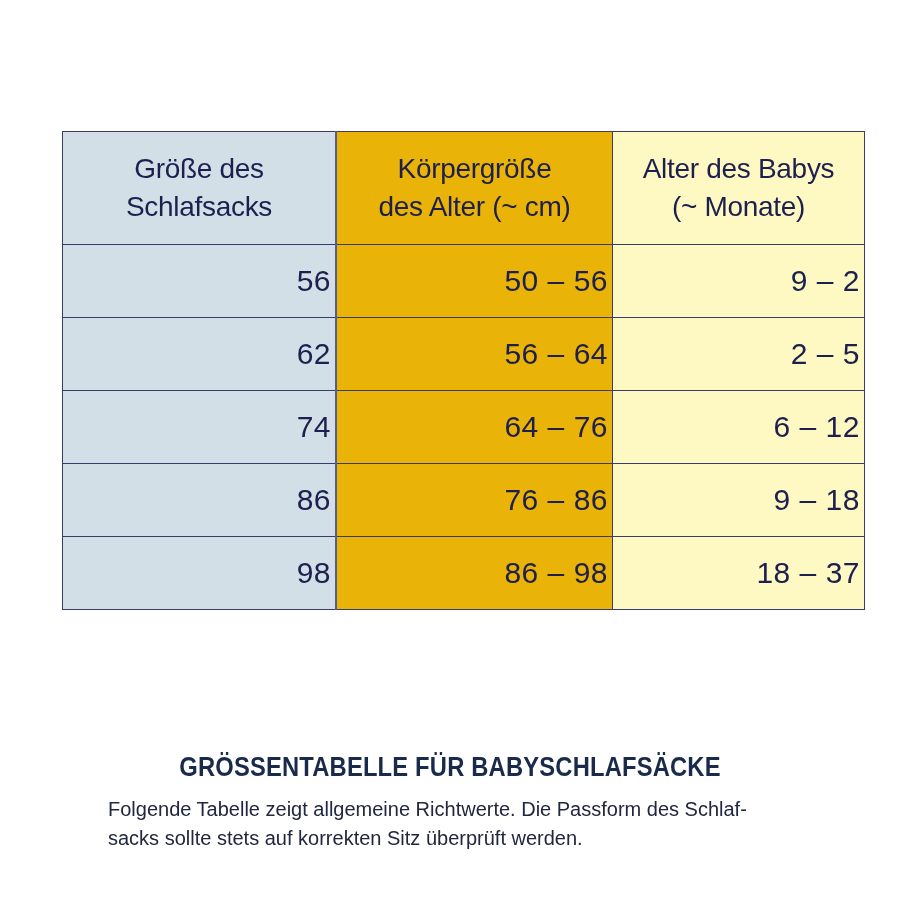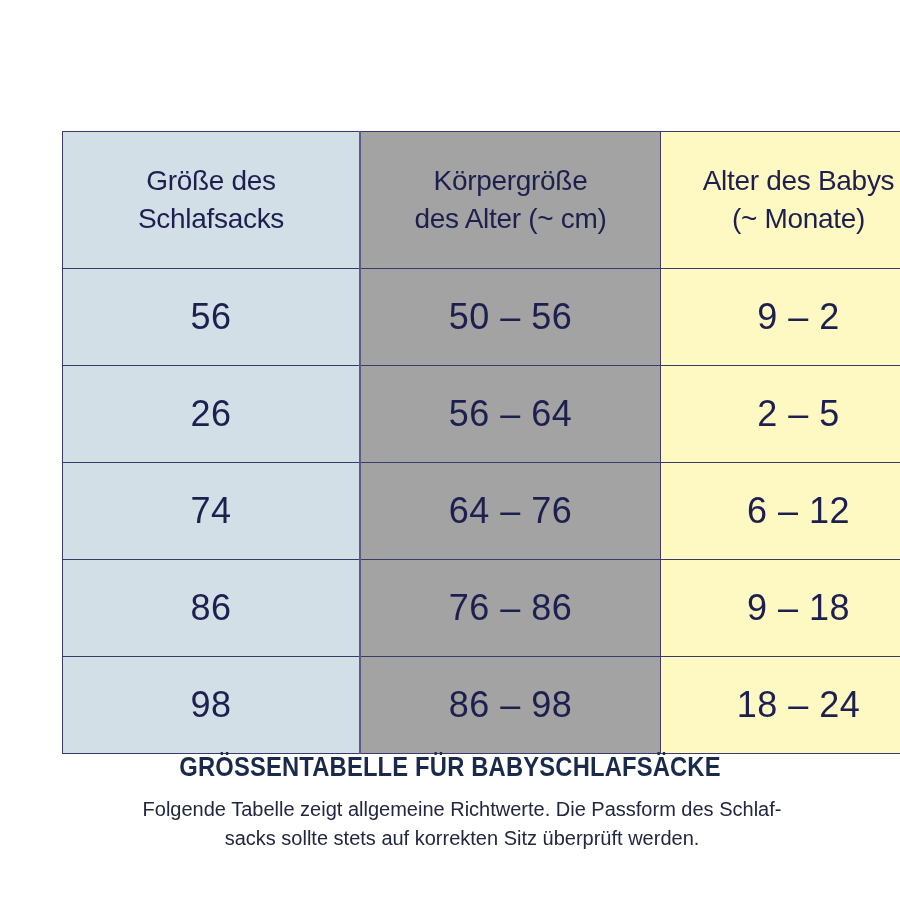--- a/index.html
+++ b/index.html
@@ -7,36 +7,36 @@
       width: 900px; height: 900px; background: #ffffff;
       font-family: "Liberation Sans", "DejaVu Sans", sans-serif;
       color: #1d1f4e; position: relative; overflow: hidden;
     }
     .size-table {
       position: absolute; left: 62px; top: 131px; width: 776px;
       border-collapse: collapse; table-layout: fixed;
     }
     .size-table td, .size-table th {
       border: 1.5px solid #3a3b6a; text-align: center; vertical-align: middle;
-      font-weight: normal; color: #1d1f4e; padding: 16px;
+      font-weight: normal; color: #1d1f4e; padding: 4px;
     }
     .size-table th { height: 104px; font-size: 28px; line-height: 38px; letter-spacing: -0.3px; }
-    .size-table td { height: 64px; font-size: 36px; letter-spacing: 0.5px; }
+    .size-table td { height: 64px; font-size: 30px; letter-spacing: 0.5px; text-align: right; }
     .c1 { width: 264px; background: #d3dfe7; }
-    .c2 { width: 267px; background: #a3a3a3; margin-top: 24px; }
+    .c2 { width: 267px; background: #eab308; margin-top: 24px; }
     .c3 { width: 243px; background: #fef9c3; }
     .size-table th.c1 { border-right: 2.5px solid #5a5b8a; }
     .size-table td.c1 { border-right: 2.5px solid #5a5b8a; }
     .title {
       position: absolute; left: 0; width: 900px; top: 752px; text-align: center;
       font-size: 27px; font-weight: bold; color: #1a2a4a; letter-spacing: 0.2px;
       transform: scaleX(0.88);
     }
     .desc {
-      position: absolute; left: 102px; width: 720px; top: 795px; text-align: center;
+      position: absolute; left: 108px; width: 720px; top: 795px; text-align: left;
       font-size: 20px; line-height: 29px; color: #22263f;
     }
   </style>
 </head>
 <body>
 
 <table class="size-table">
   <thead>
     <tr>
       <th class="c1">
@@ -53,38 +53,38 @@
       </th>
     </tr>
   </thead>
   <tbody>
     <tr>
       <td class="c1">56</td>
       <td class="c2">50 – 56</td>
       <td class="c3">9 – 2</td>
     </tr>
     <tr>
-      <td class="c1">26</td>
+      <td class="c1">62</td>
       <td class="c2">56 – 64</td>
       <td class="c3">2 – 5</td>
     </tr>
     <tr>
       <td class="c1">74</td>
       <td class="c2">64 – 76</td>
       <td class="c3">6 – 12</td>
     </tr>
     <tr>
       <td class="c1">86</td>
       <td class="c2">76 – 86</td>
       <td class="c3">9 – 18</td>
     </tr>
     <tr>
       <td class="c1">98</td>
       <td class="c2">86 – 98</td>
-      <td class="c3">18 – 24</td>
+      <td class="c3">18 – 37</td>
     </tr>
   </tbody>
 </table>
 
 <div class="title">GRÖSSENTABELLE FÜR BABYSCHLAFSÄCKE</div>
 <div class="desc">
   <div>Folgende Tabelle zeigt allgemeine Richtwerte. Die Passform des Schlaf-</div>
   <div>sacks sollte stets auf korrekten Sitz überprüft werden.</div>
 </div>
 

